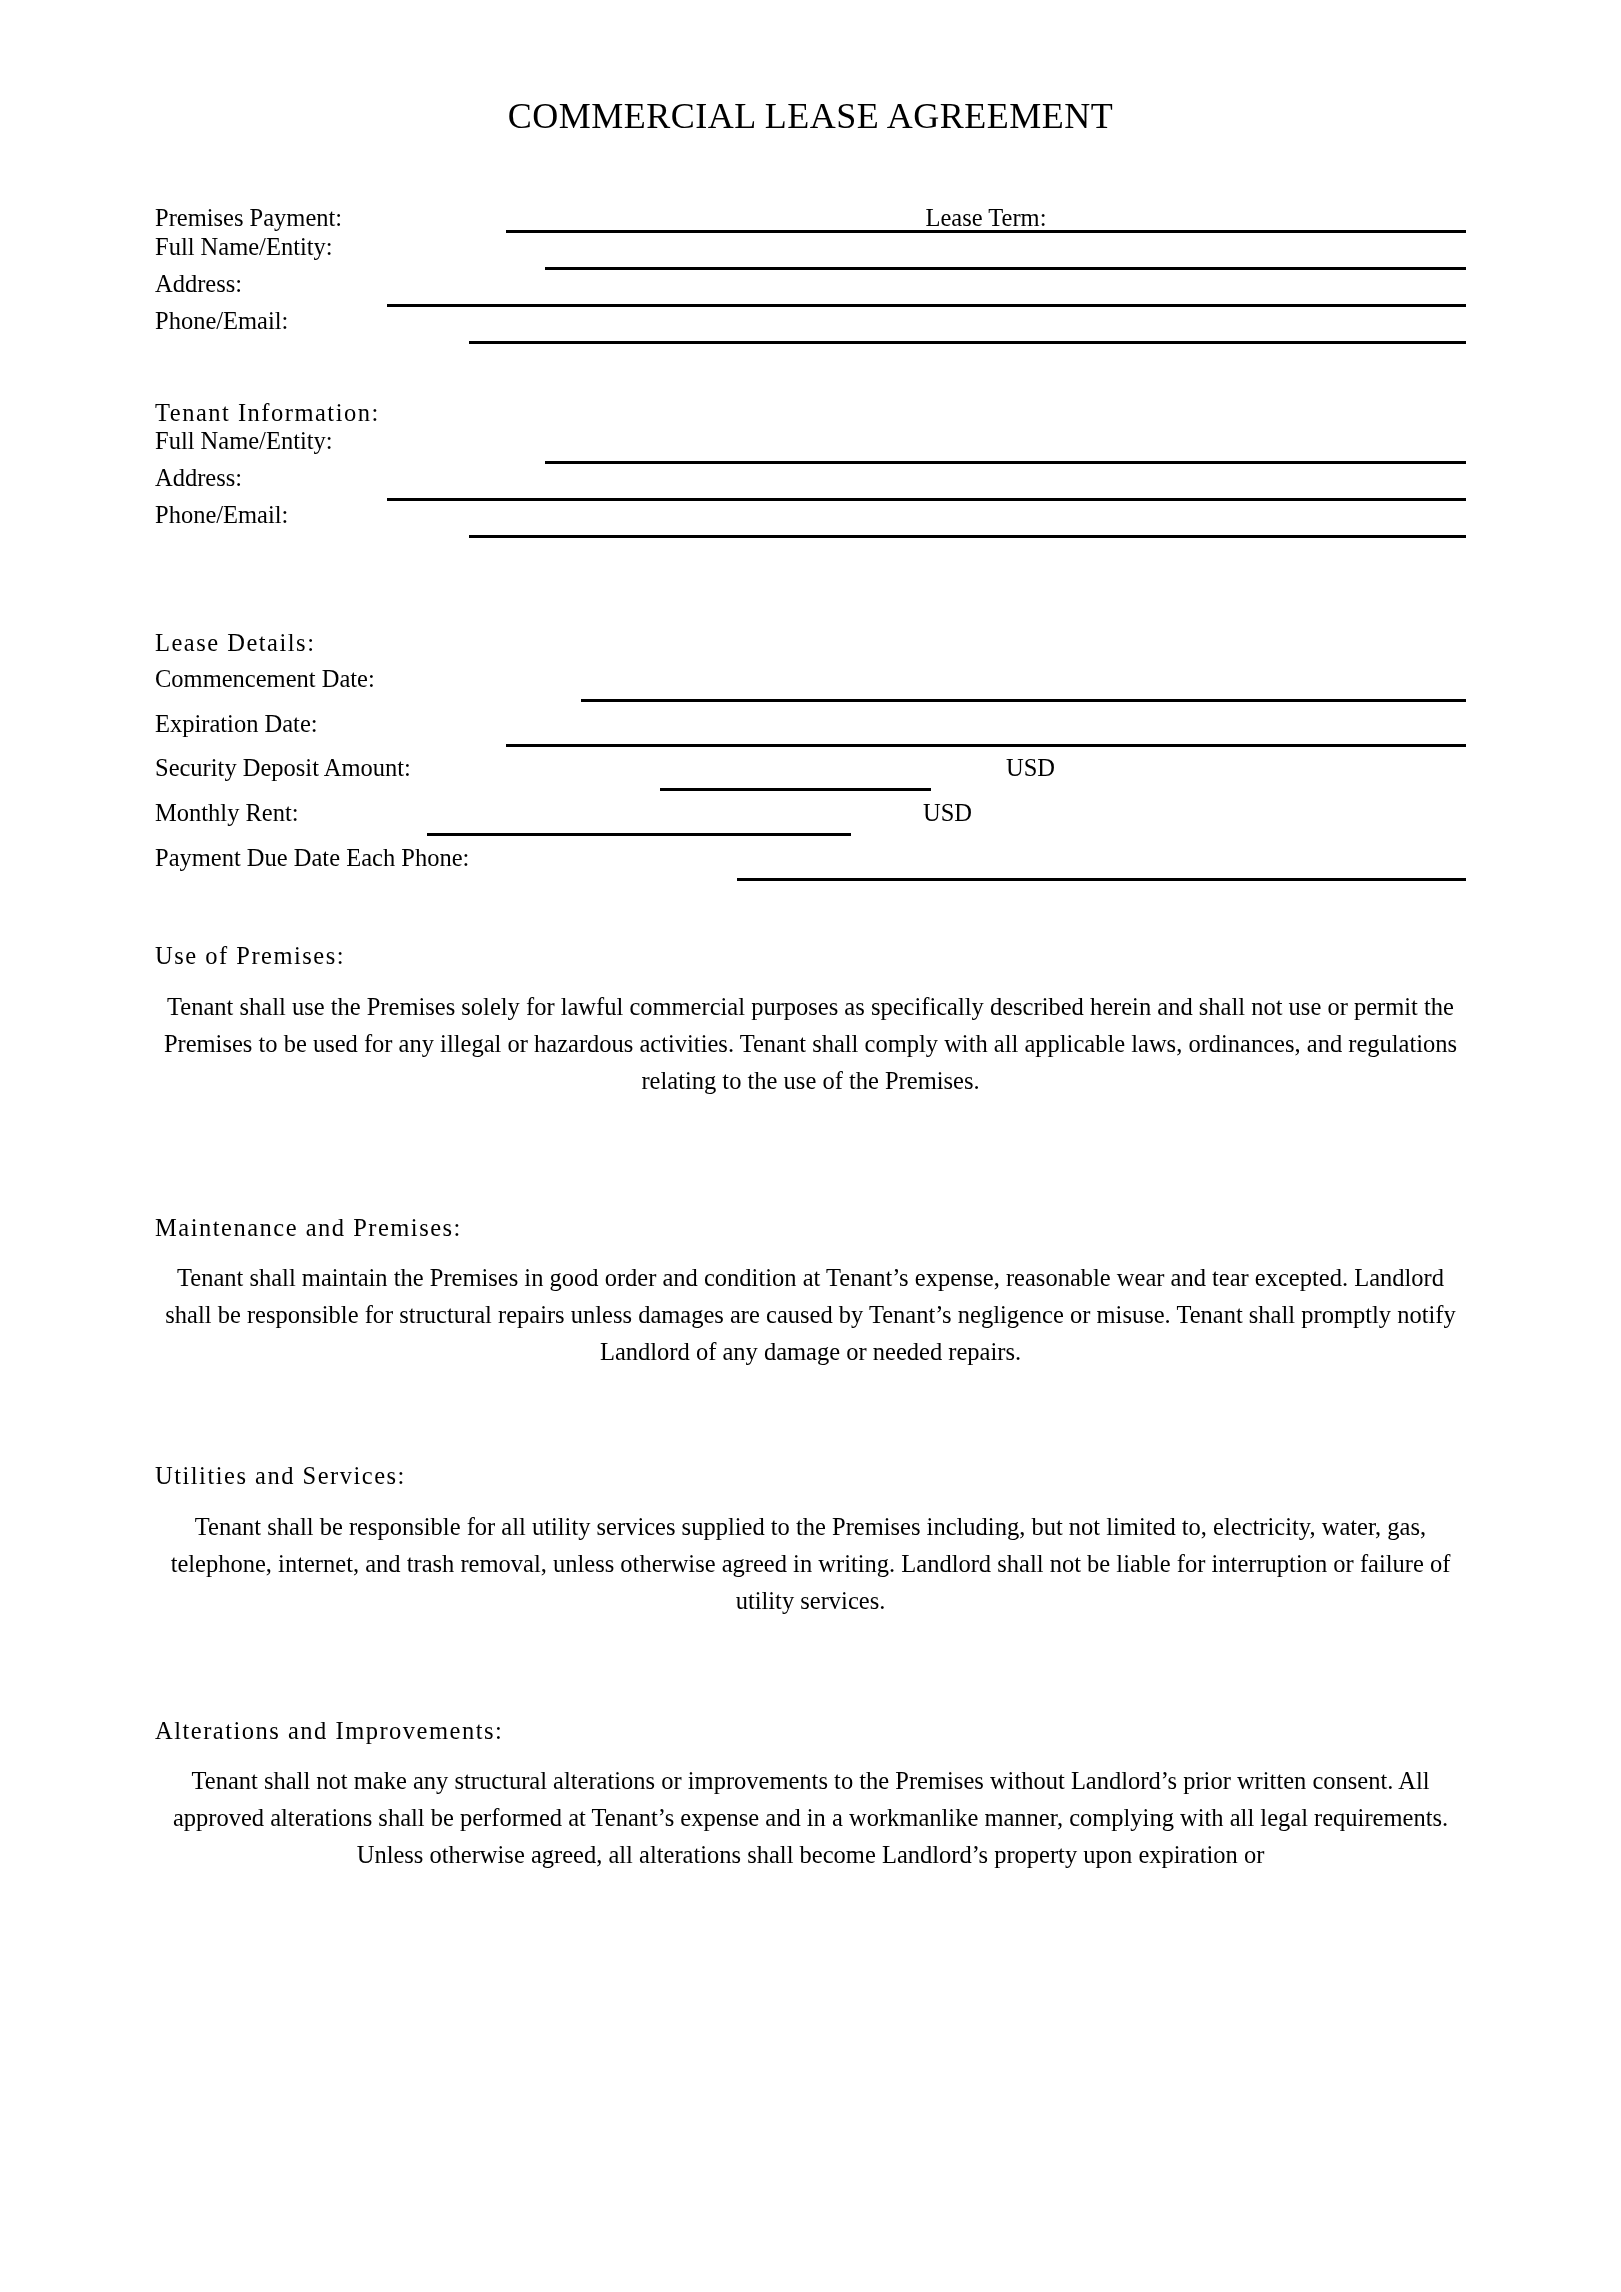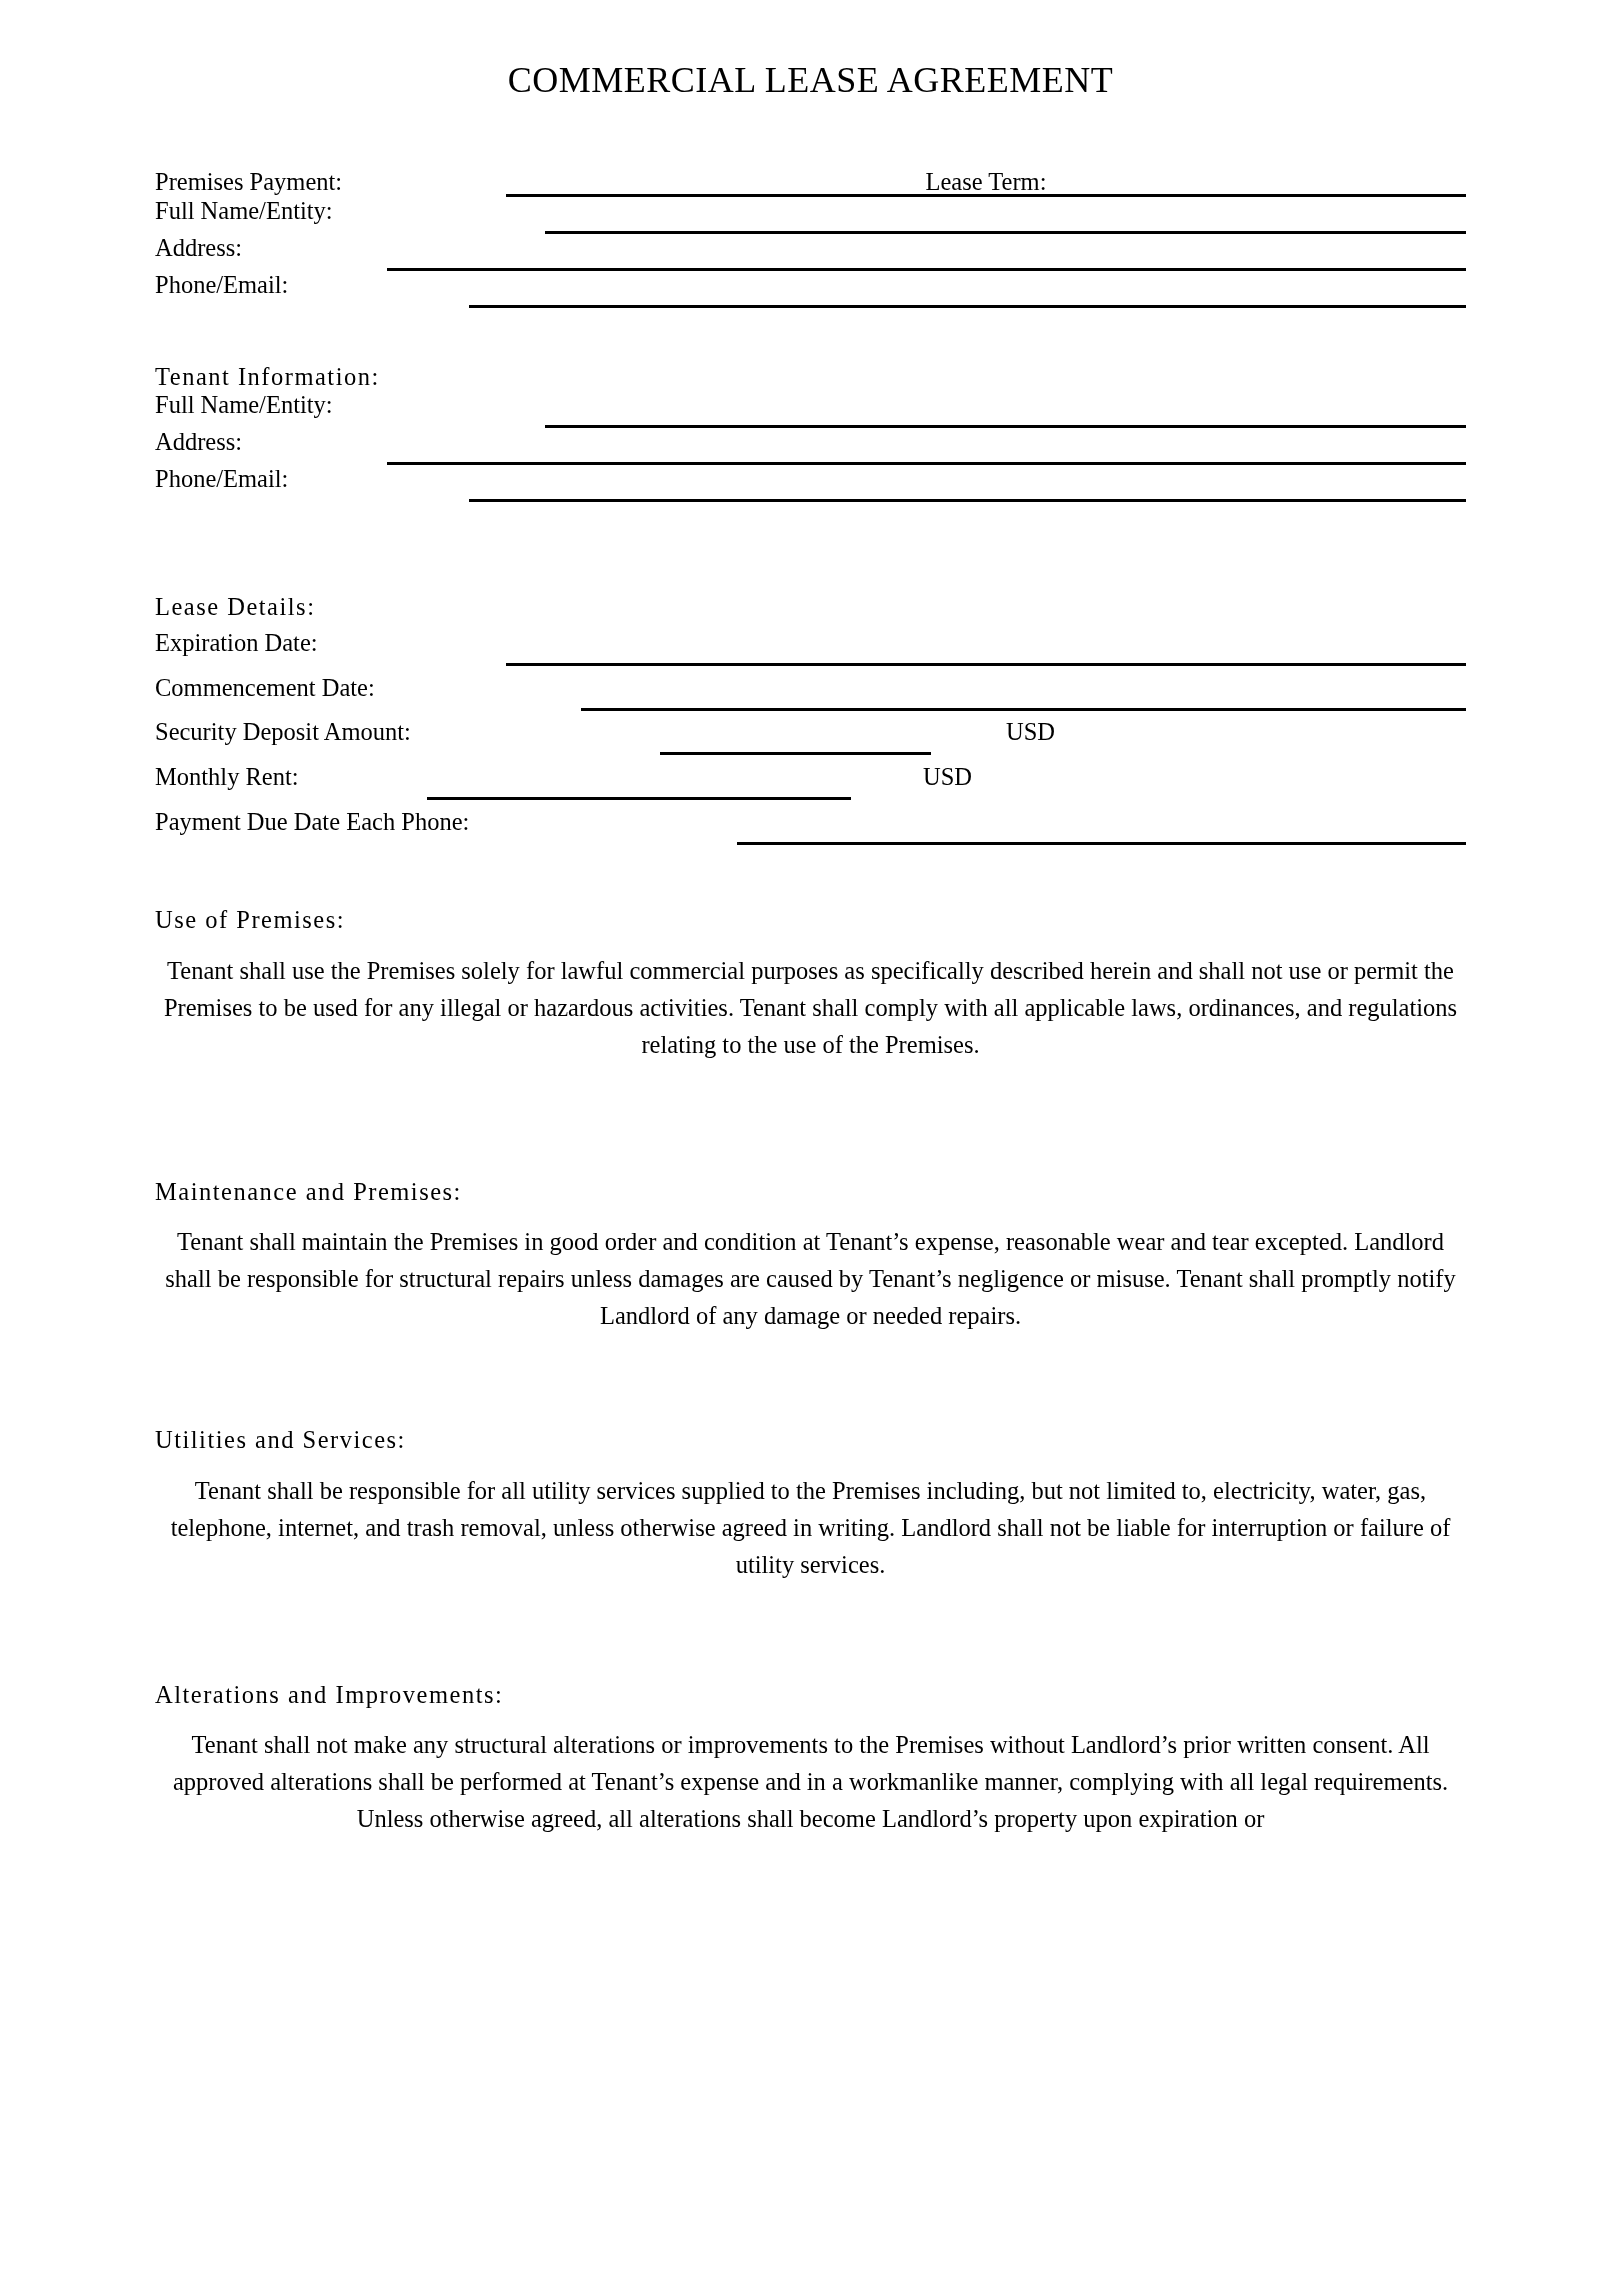--- a/index.html
+++ b/index.html
@@ -5,21 +5,21 @@
   html, body { margin: 0; padding: 0; background: #ffffff; }
   .page {
     position: relative;
     width: 1621px;
     height: 2293px;
     background: #ffffff;
     color: #000000;
     font-family: "Liberation Serif", "DejaVu Serif", serif;
     font-size: 24.5px;
     box-sizing: border-box;
-    padding: 60px 155px 0 155px;
+    padding: 96px 155px 0 155px;
     overflow: hidden;
   }
   .doc-title {
     text-align: center;
     font-size: 36px;
     line-height: 41px;
     letter-spacing: 0.5px;
     white-space: nowrap;
   }
   .sec-header {
@@ -119,26 +119,26 @@
     <span class="flabel">Address:</span>
     <div class="fline line-address"></div>
   </div>
   <div class="frow info-row">
     <span class="flabel">Phone/Email:</span>
     <div class="fline line-phone"></div>
   </div>
 
   <div class="sec-header hdr-lease">Lease Details:</div>
   <div class="frow lease-row">
+    <span class="flabel">Commencement Date:</span>
+    <div class="fline line-commencement"></div>
+  </div>
+  <div class="frow lease-row">
     <span class="flabel">Expiration Date:</span>
     <div class="fline line-expiration"></div>
-  </div>
-  <div class="frow lease-row">
-    <span class="flabel">Commencement Date:</span>
-    <div class="fline line-commencement"></div>
   </div>
   <div class="frow lease-row">
     <span class="flabel">Security Deposit Amount:</span>
     <div class="fline line-deposit"></div>
     <span class="usd usd-deposit">USD</span>
   </div>
   <div class="frow lease-row">
     <span class="flabel">Monthly Rent:</span>
     <div class="fline line-rent"></div>
     <span class="usd usd-rent">USD</span>

